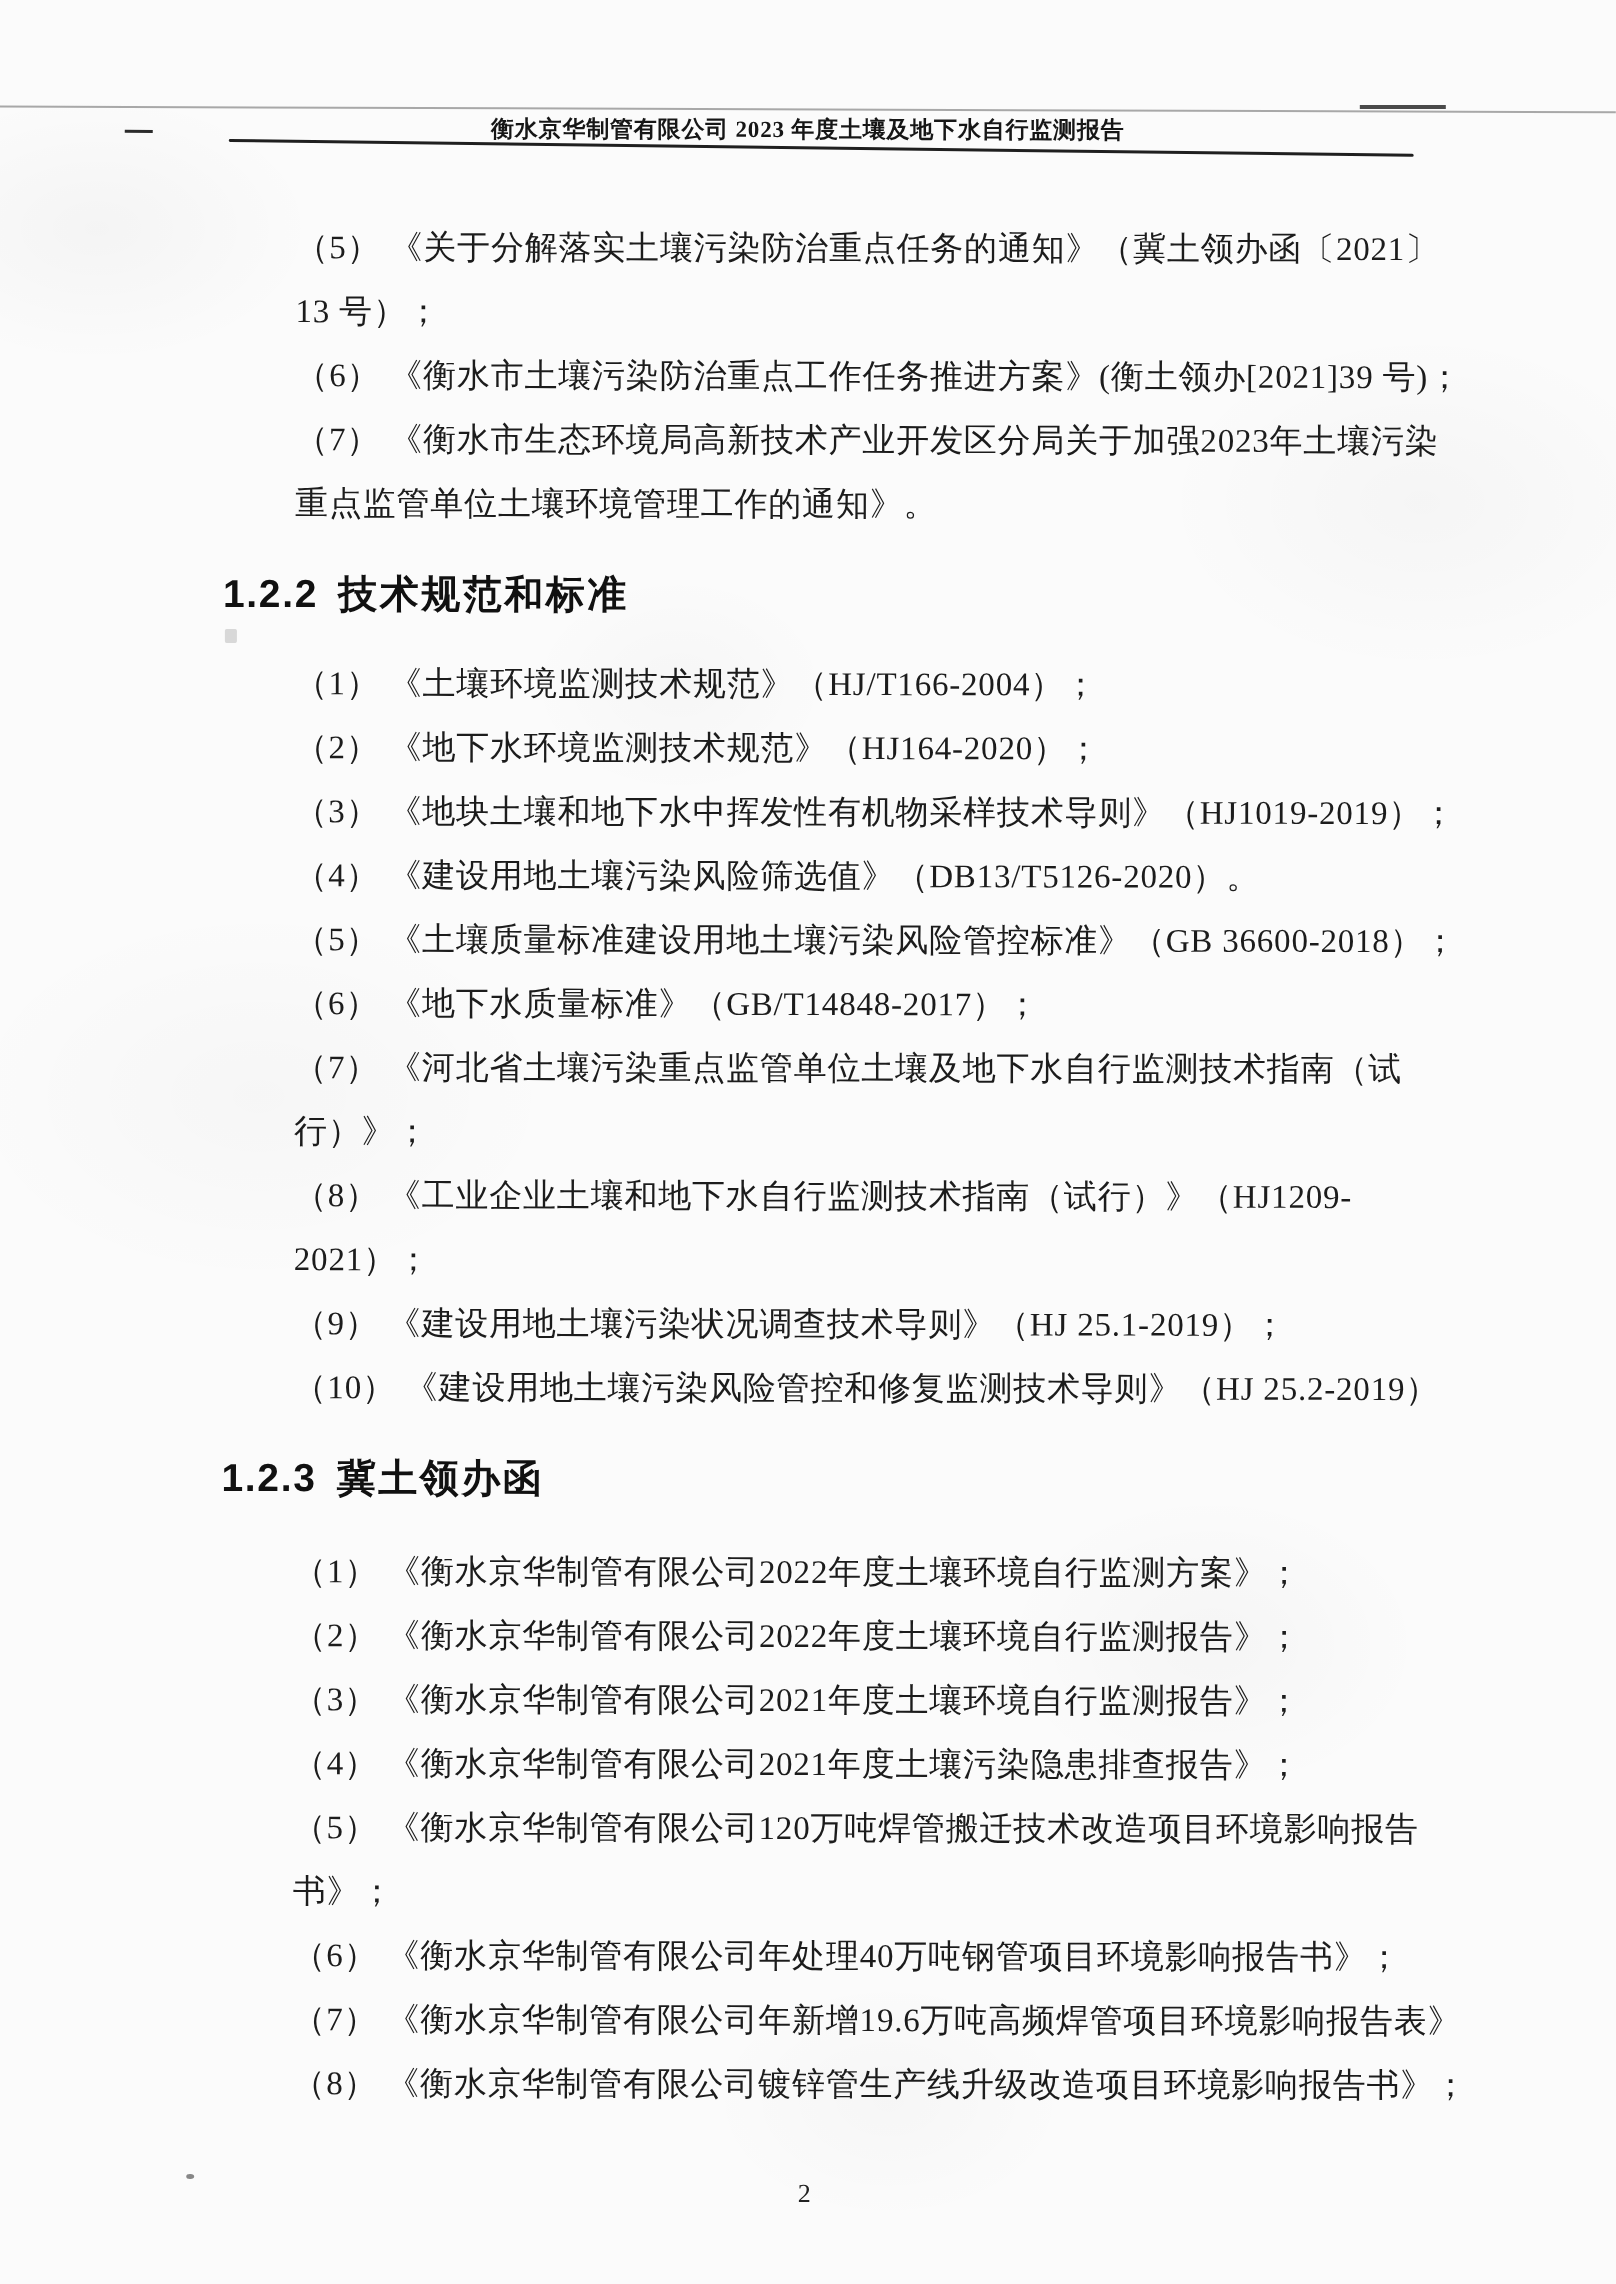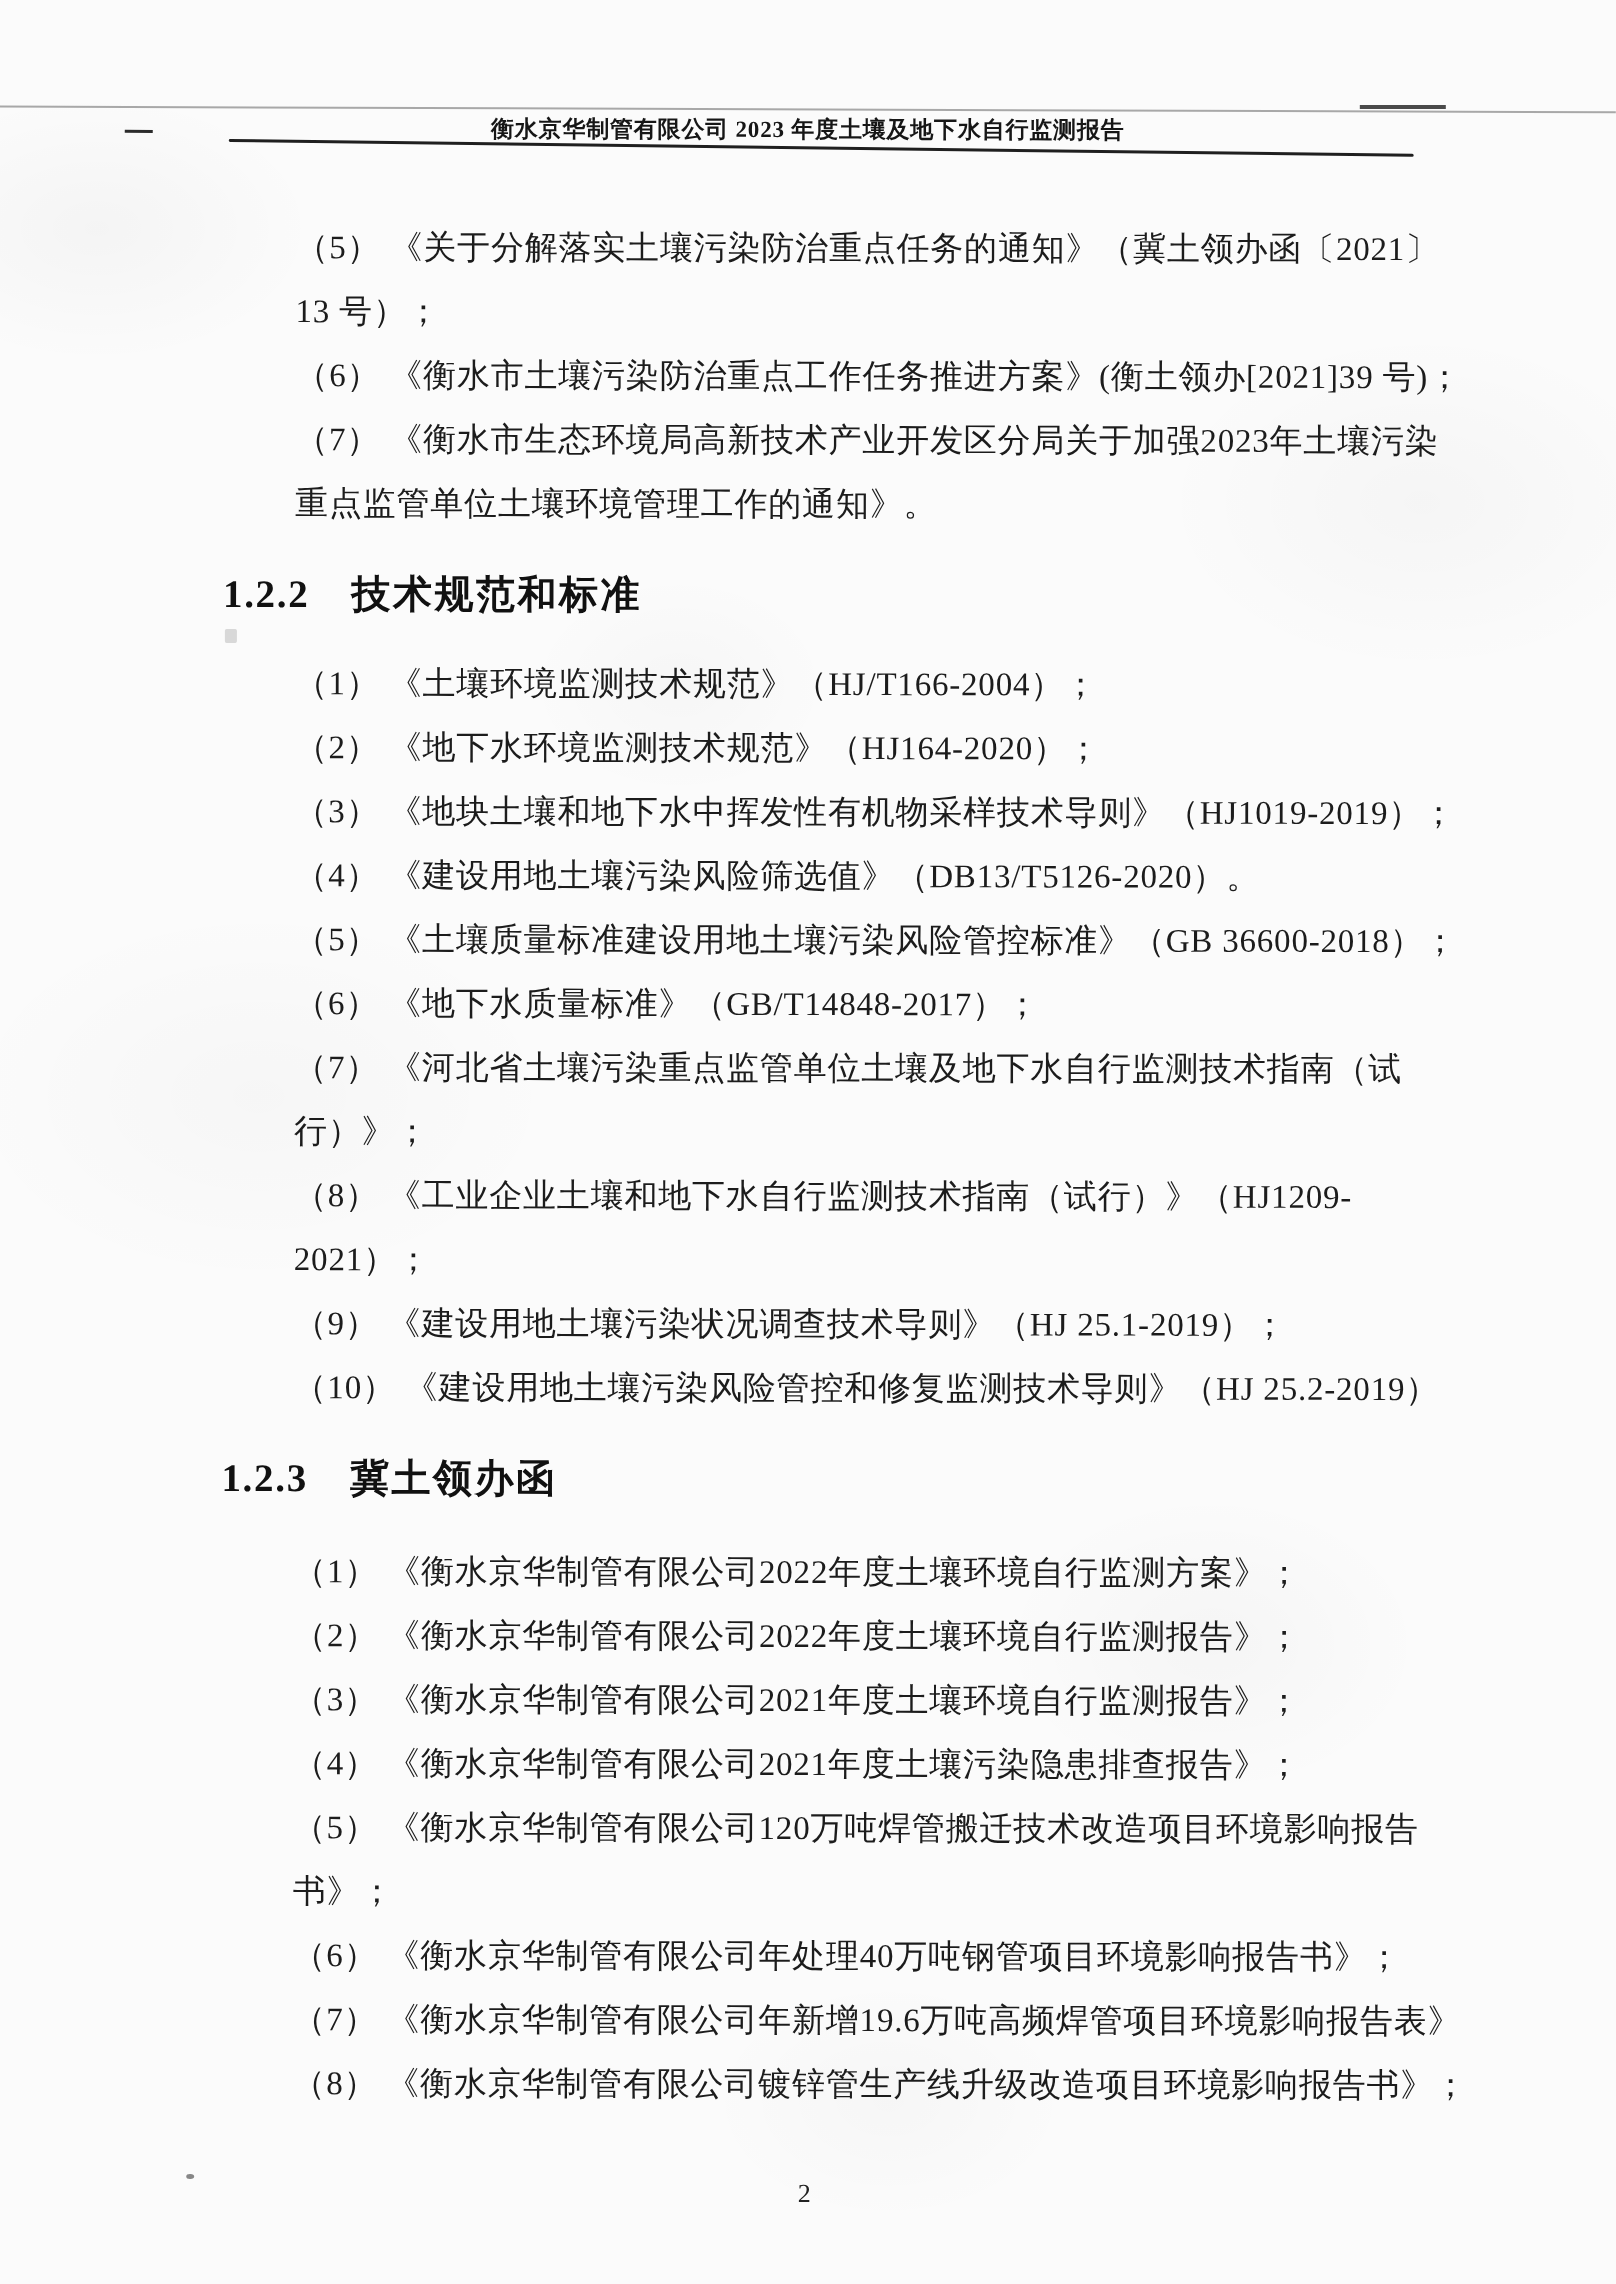--- a/index.html
+++ b/index.html
@@ -35,22 +35,22 @@
   .content{position:absolute;left:296px;top:216px;width:1195px;}
   .line{
     height:64px;line-height:64px;font-size:33px;letter-spacing:0.8px;
     white-space:nowrap;color:#1c1c1c;
   }
   .heading{
     height:54px;line-height:54px;margin:32px 0 30px -72px;
     font-size:39px;font-weight:bold;color:#111;white-space:nowrap;
   }
   .heading.last{margin-bottom:34px;}
-  .heading .h-num{font-family:Liberation Serif, serif;letter-spacing:1.7px;margin-top:12px;}
-  .heading .h-title{margin-left:42px;font-family:"Liberation Sans","DejaVu Sans",sans-serif;letter-spacing:2.5px;}
+  .heading .h-num{font-family:Liberation Sans, sans-serif;letter-spacing:1.7px;margin-top:12px;}
+  .heading .h-title{margin-left:20px;font-family:"Liberation Sans","DejaVu Sans",sans-serif;letter-spacing:2.5px;}
 
   
   .page-number{
     position:absolute;left:0;top:2179px;width:1616px;text-align:center;
     font-size:26px;color:#222;
   }
 
   
   .speck-1{position:absolute;left:190px;top:2175px;width:7.6px;height:5px;background:rgba(40,40,40,0.55);border-radius:50%;}
   .speck-2{position:absolute;left:226px;top:630px;width:11.8px;height:13.5px;background:rgba(90,90,90,0.22);border-radius:1.7px;}

